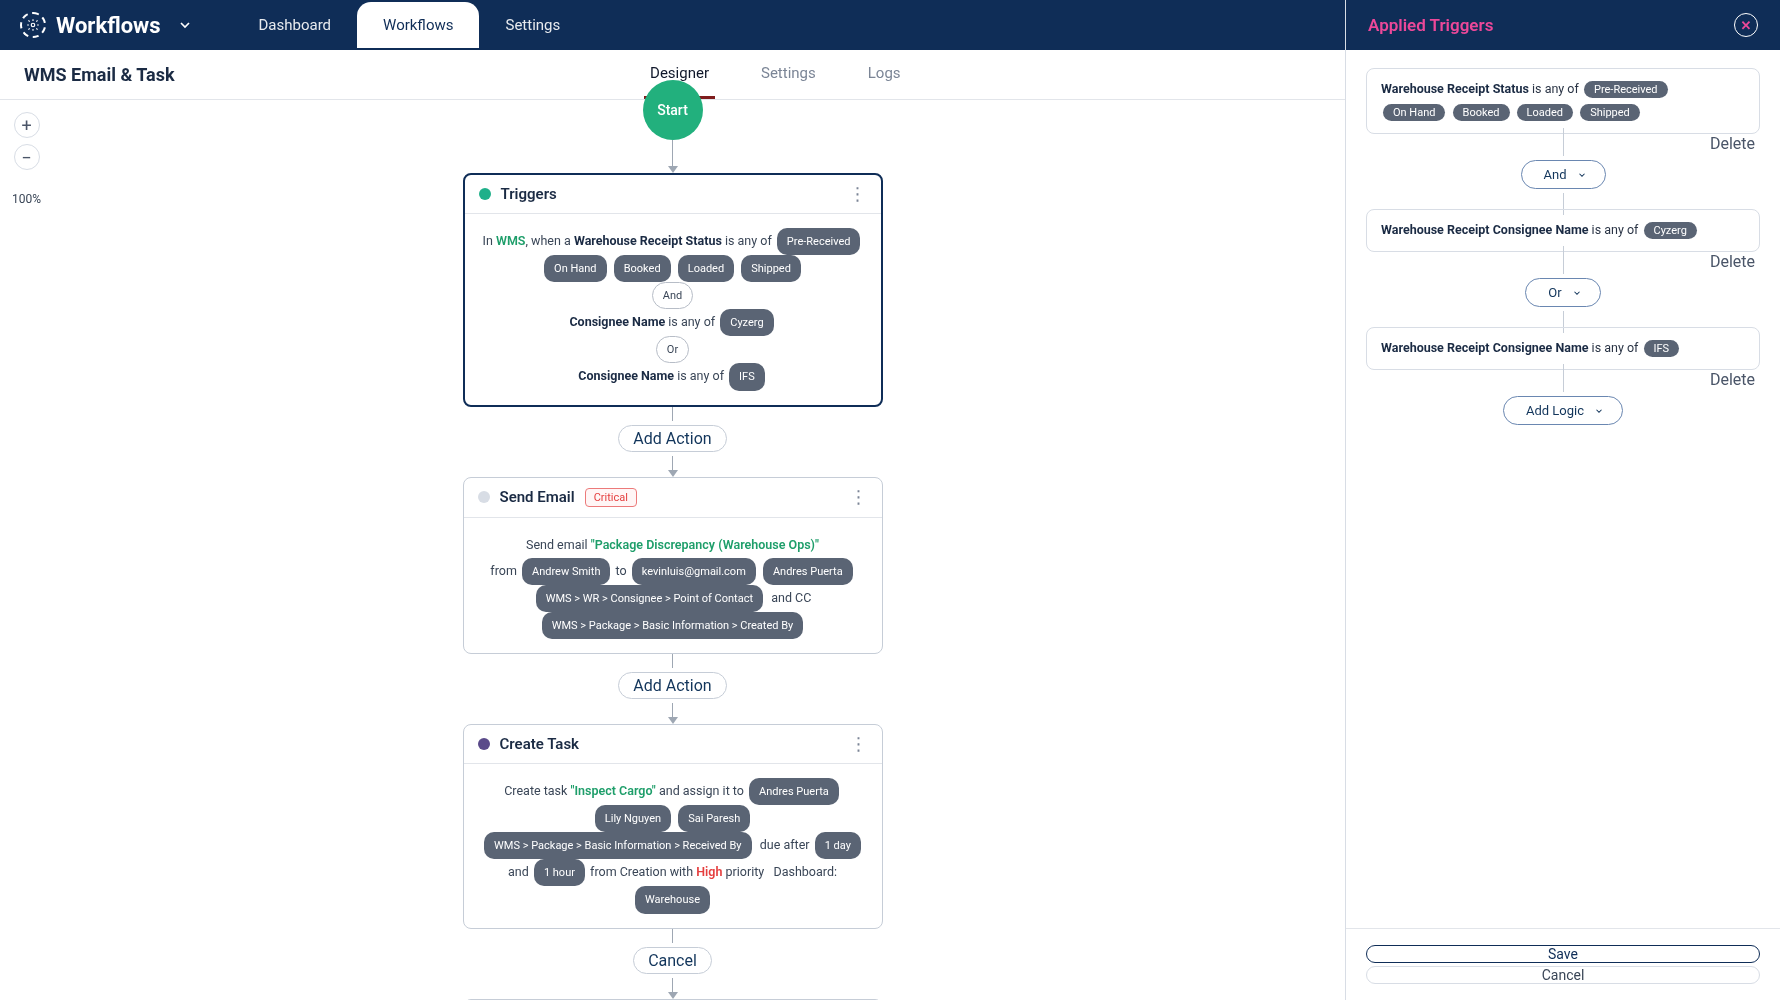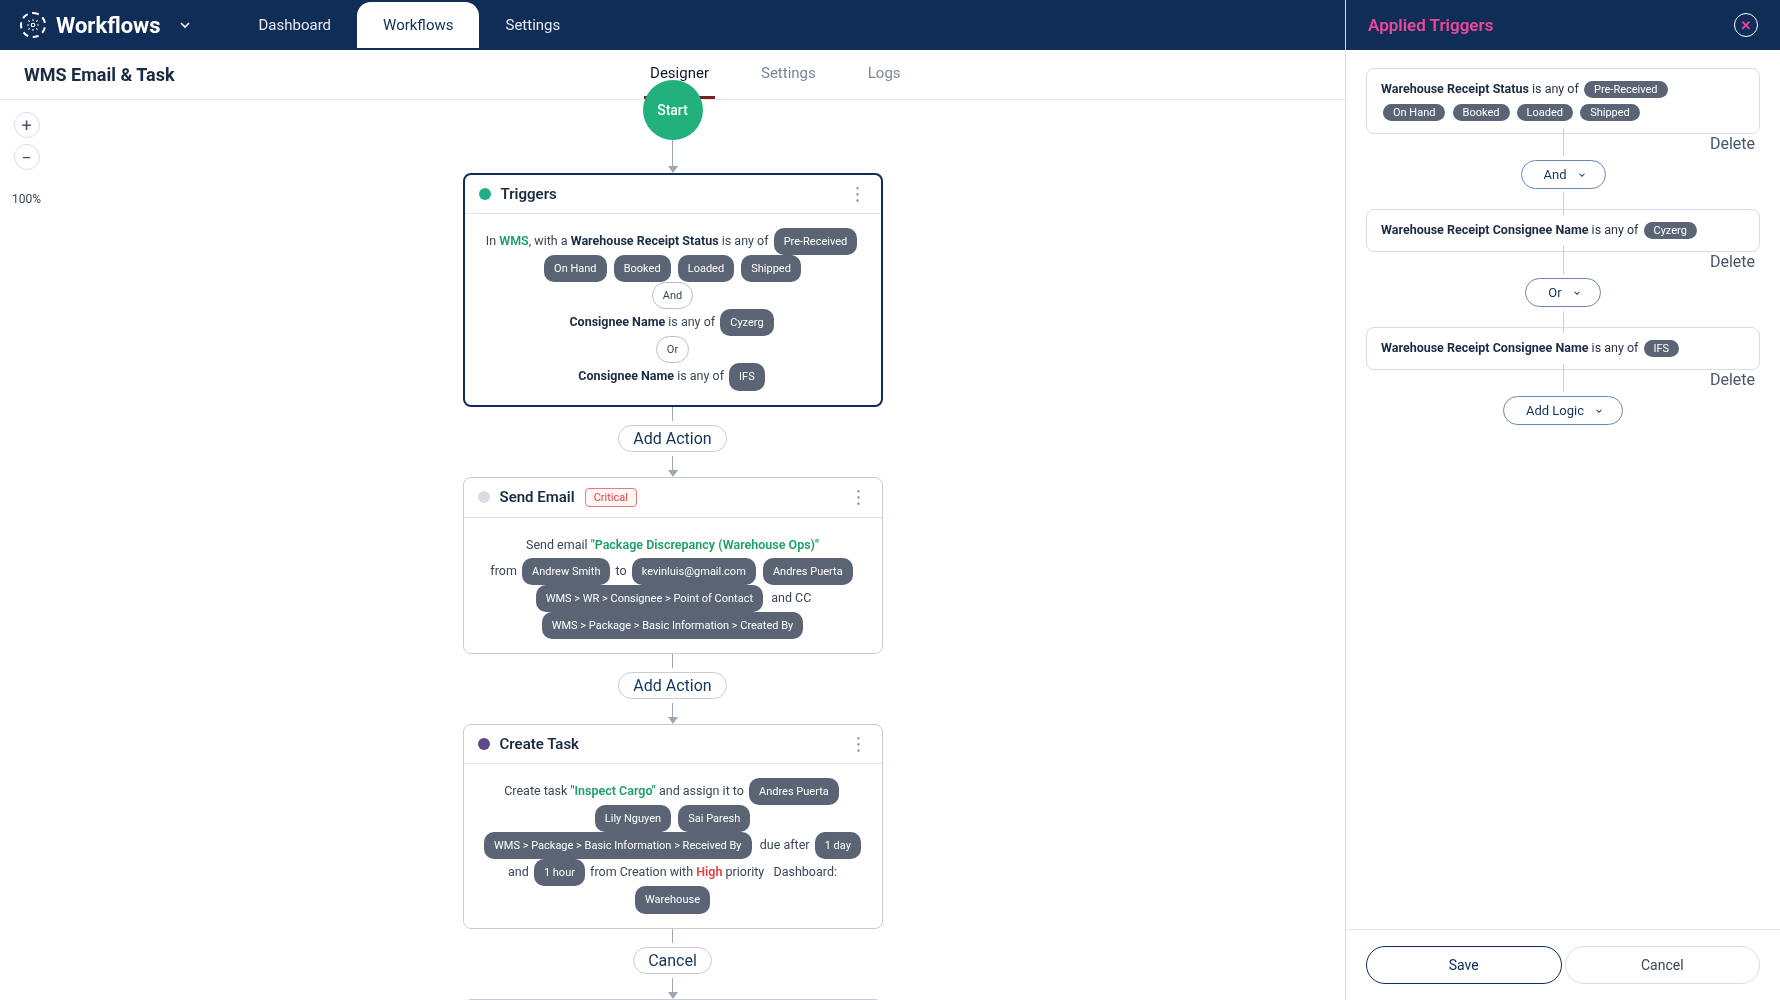--- a/index.html
+++ b/index.html
@@ -55,21 +55,21 @@
 
 .rpanel { position: absolute; top: 0; right: 0; bottom: 0; width: 435px; border-left: 1px solid #d8dde5; background: #fff; display: flex; flex-direction: column; }
 .rhead { height: 50px; background: #0f2d57; color: #ec4899; display: flex; align-items: center; padding: 0 22px; font-size: 17px; font-weight: 600; }
 .rclose { margin-left: auto; width: 24px; height: 24px; border: 1.5px solid #fff; border-radius: 50%; display: flex; align-items: center; justify-content: center; font-size: 13px; cursor: pointer; }
 .rbody { flex: 1; padding: 18px 20px; overflow-y: auto; }
 .tcard { border: 1px solid #d8dde5; border-radius: 8px; padding: 12px 14px; font-size: 12.5px; color: #2a3445; position: relative; margin-bottom: 6px; }
 .tcard .delbtn { position: absolute; bottom: -20px; right: 4px; font-size: 16px; color: #4a5568; cursor: pointer; }
 .tcon { text-align: center; margin: 26px 0 20px; position: relative; }
 .tcon .vline2 { position: absolute; left: 50%; width: 1px; background: #c6cdd7; }
 .tcon .pill-sel { border: 1px solid #6a87b1; border-radius: 999px; padding: 6px 18px 6px 22px; font-size: 13px; background: #fff; display: inline-flex; align-items: center; gap: 10px; cursor: pointer; color: #12355b; position: relative; z-index: 2; }
-.rfoot { border-top: 1px solid #e2e5ea; padding: 16px 20px; display: flex; gap: 3px; }
+.rfoot { border-top: 1px solid #e2e5ea; padding: 16px 20px; display: flex; gap: 3px; flex-direction: column; }
 .rbtn { flex: 1; height: 38px; border-radius: 999px; font-size: 14px; display: flex; align-items: center; justify-content: center; cursor: pointer; }
 .rbtn.save { border: 1.5px solid #0f2d57; color: #0f2d57; background: #fff; }
 .rbtn.cancel { border: 1px solid #d8dde5; color: #3a4657; background: #fff; }
 .chev-sm { width: 10px; height: 10px; }
 </style>
 </head>
 <body>
 
 <div class="topnav">
   <div class="brand">
@@ -115,21 +115,21 @@
 
     <div class="card sel">
       <div class="chead">
         <div class="cdot" style="background:#1fb08a"></div>
         <div class="ctitle">Triggers</div>
         <div class="cmenu">⋮</div>
       </div>
       <div class="cbody">
         <div>
           <span>In</span>
-          <span class="kw-green">WMS</span><span>, with a</span>
+          <span class="kw-green">WMS</span><span>, when a</span>
           <span class="kw-bold">Warehouse Receipt Status</span>
           <span>is any of</span>
           <span class="chip">Pre-Received</span>
         </div>
         <div>
           <span class="chip">On Hand</span>
           <span class="chip">Booked</span>
           <span class="chip">Loaded</span>
           <span class="chip">Shipped</span>
         </div>

